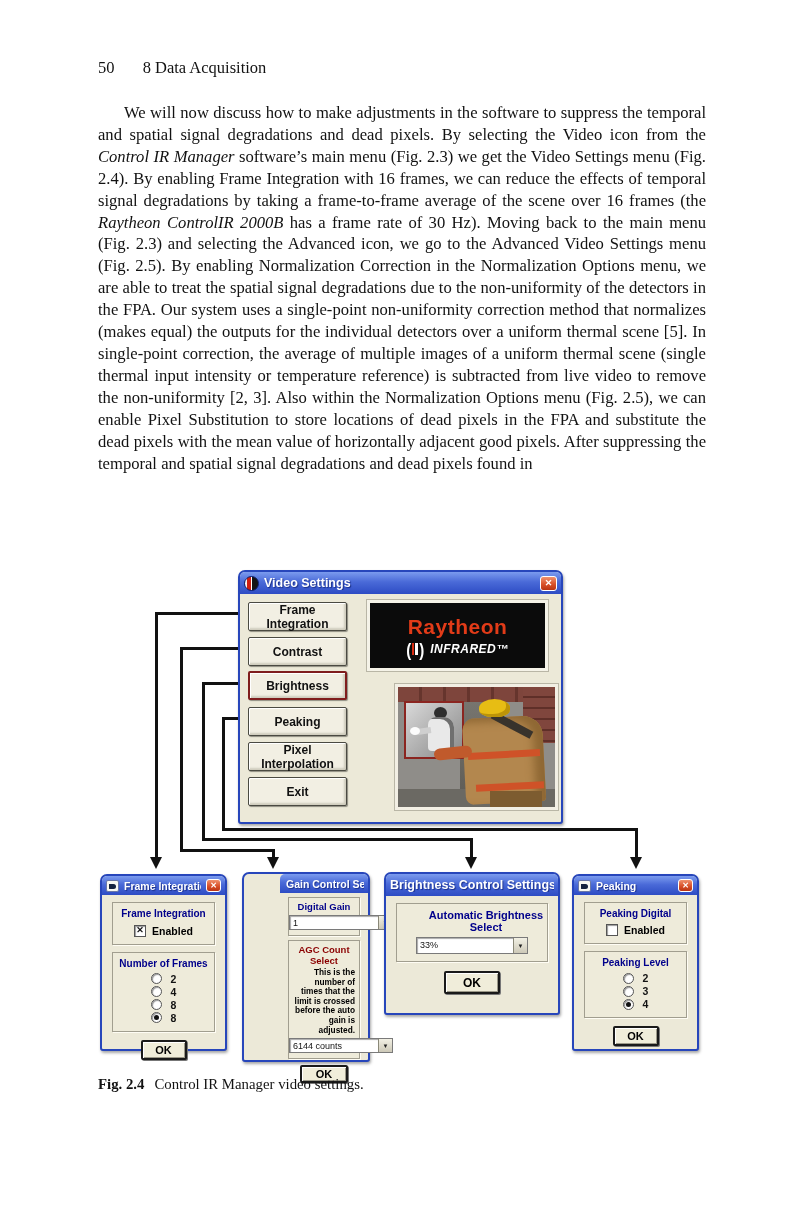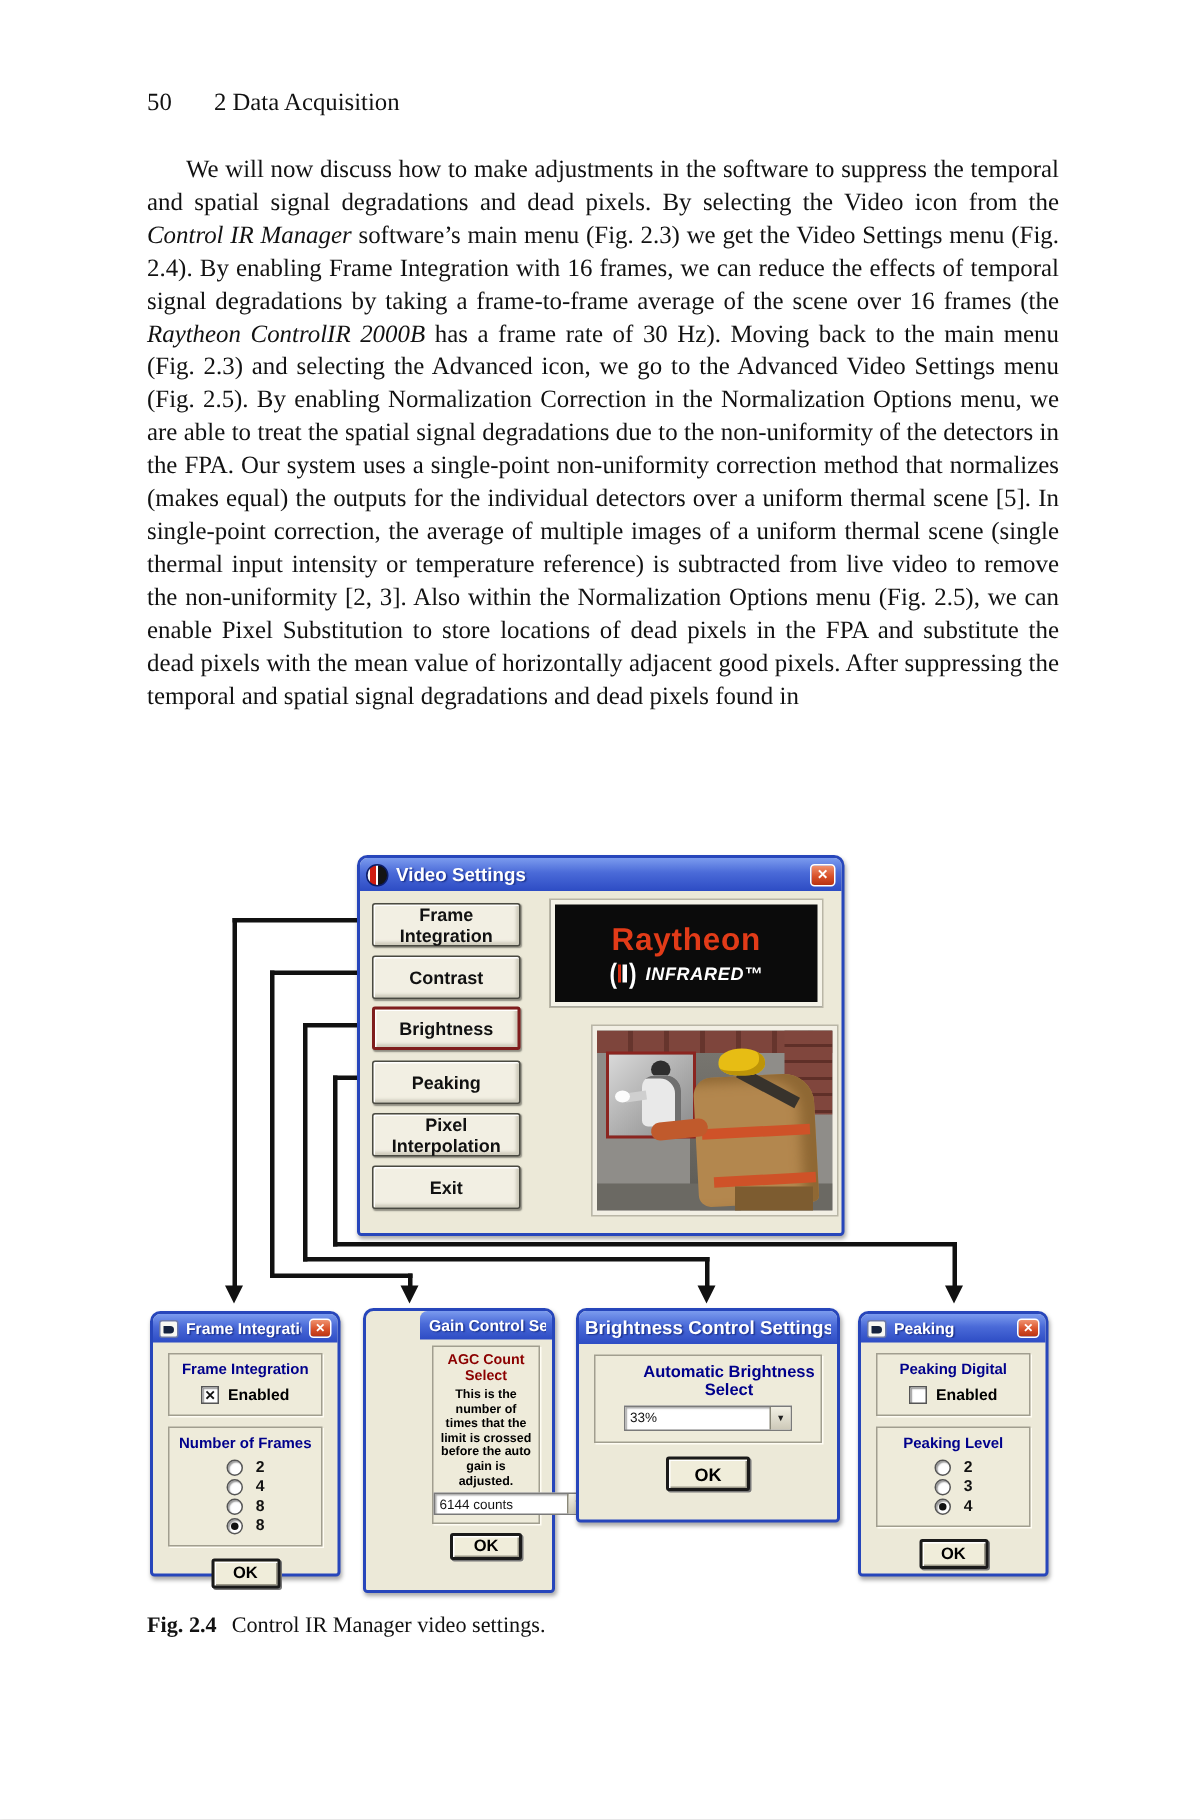--- a/index.html
+++ b/index.html
@@ -172,40 +172,40 @@
     display:flex; align-items:center; justify-content:center; font-size:6px; color:#222; cursor:pointer; }
 
   .fi-win { left:100px; top:874px; width:127px; height:177px; }
   .gc-win { left:242px; top:872px; width:128px; height:190px;padding-left:36px; }
   .br-win { left:384px; top:872px; width:176px; height:143px; }
   .pk-win { left:572px; top:874px; width:127px; height:177px; }
 
   .gc-win .xp-title { padding-left:6px; }
   .gc-win .groupbox { margin:4px 8px 0; }
   .gc-win .g-label { margin-top:3px; font-size:9.5px; }
-  .agc-help { font-weight:bold; font-size:8.3px; line-height:9.6px; text-align:center; padding:2px 4px 0; color:#000; }
+  .agc-help { font-weight:bold; font-size:8.3px; line-height:9.6px; text-align:right; padding:2px 4px 0; color:#000; }
   .gc-win .combo { height:15px; margin:3px auto 5px; width:104px; }
   .gc-win .combo.narrow { width:80px; margin-left:10px; }
   .gc-win .ok-btn { margin-top:6px; width:48px; height:18px; }
 
   .br-win .check-group { display:flex; align-items:center; justify-content:flex-start; gap:8px;
     padding:7px 0 7px 12px; text-align:left; }
   .br-win .cb-label { font-size:11px; }
   .br-win .g-label { font-size:11px;margin-left:28px; }
   .br-win .combo { width:112px; height:17px; }
   .br-win .ok-btn { width:56px; height:23px; font-size:12px; margin-top:9px; }
 </style>
 </head>
 <body>
 
 <div class="page">
 
   <div class="page-header">
     <span class="pgnum">50</span>
-    <span>2 Data Acquisition</span>
+    <span>8 Data Acquisition</span>
   </div>
 
   <p class="body-text"><span>We will now discuss how to make adjustments in the software to suppress the temporal and spatial signal degradations and dead pixels. By selecting the Video icon from the </span><span style="font-style: italic;">Control IR Manager</span><span> software’s main menu (Fig. 2.3) we get the Video Settings menu (Fig. 2.4). By enabling Frame Integration with 16 frames, we can reduce the effects of temporal signal degradations by taking a frame-to-frame average of the scene over 16 frames (the </span><span style="font-style: italic;">Raytheon ControlIR 2000B</span><span> has a frame rate of 30 Hz). Moving back to the main menu (Fig. 2.3) and selecting the Advanced icon, we go to the Advanced Video Settings menu (Fig. 2.5). By enabling Normalization Correction in the Normalization Options menu, we are able to treat the spatial signal degradations due to the non-uniformity of the detectors in the FPA. Our system uses a single-point non-uniformity correction method that normalizes (makes equal) the outputs for the individual detectors over a uniform thermal scene [5]. In single-point correction, the average of multiple images of a uniform thermal scene (single thermal input intensity or temperature reference) is subtracted from live video to remove the non-uniformity [2, 3]. Also within the Normalization Options menu (Fig. 2.5), we can enable Pixel Substitution to store locations of dead pixels in the FPA and substitute the dead pixels with the mean value of horizontally adjacent good pixels. After suppressing the temporal and spatial signal degradations and dead pixels found in</span></p>
 
   <div class="cline" style="left:155px; top:612px; width:92px; height:3px;"></div>
   <div class="cline" style="left:155px; top:612px; width:3px; height:246px;"></div>
   <div class="arrowhead" style="left:150px; top:857px;"></div>
 
   <div class="cline" style="left:180px; top:647px; width:67px; height:3px;"></div>
   <div class="cline" style="left:180px; top:647px; width:3px; height:205px;"></div>
@@ -314,20 +314,29 @@
       <button class="ok-btn">OK</button>
     </div>
   </div>
 
   <div class="xp-win gc-win">
     <div class="xp-title small">
       <span class="xp-title-text">Gain Control Settings</span>
     </div>
     <div class="win-body">
       <div class="groupbox">
+        <div class="g-label navy">Digital Gain</div>
+        <div class="combo">
+          <span class="combo-val">1</span>
+          <span class="combo-btn">
+              <i style="font-style:normal;">▼</i>
+            </span>
+        </div>
+      </div>
+      <div class="groupbox">
         <div class="g-label maroon">AGC Count Select</div>
         <div class="agc-help">This is the number of times that the limit is crossed before the auto gain is adjusted.</div>
         <div class="combo">
           <span class="combo-val">6144 counts</span>
           <span class="combo-btn">
               <i style="font-style:normal;">▼</i>
             </span>
         </div>
       </div>
       <button class="ok-btn">OK</button>

